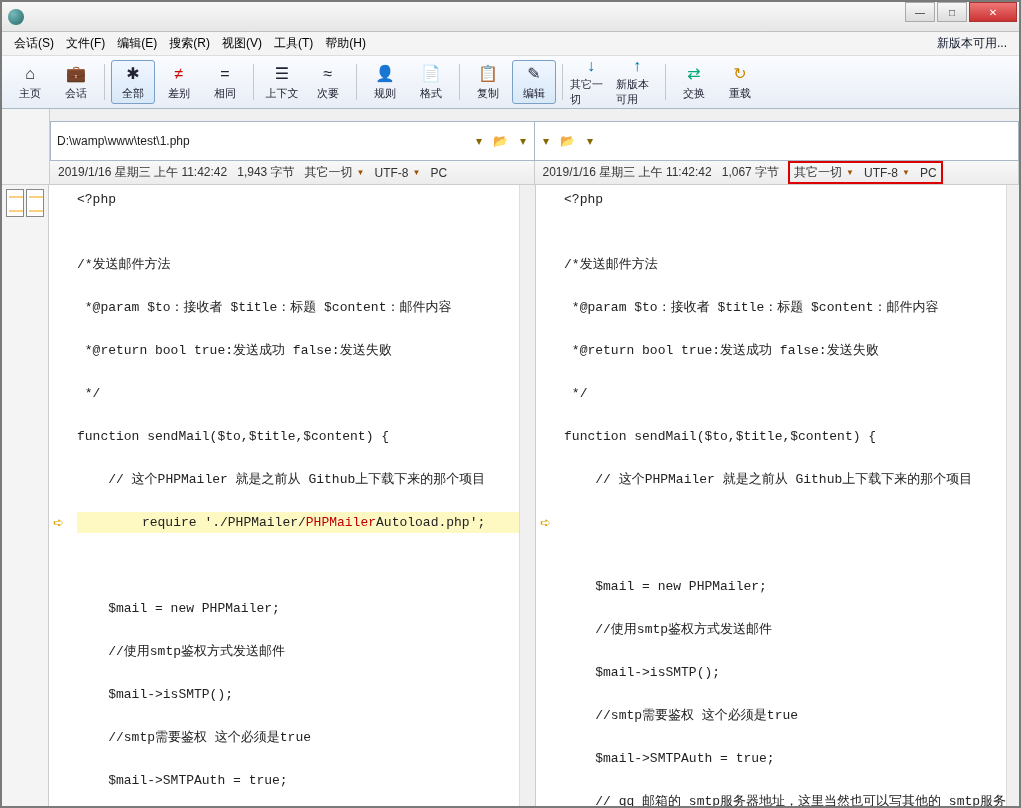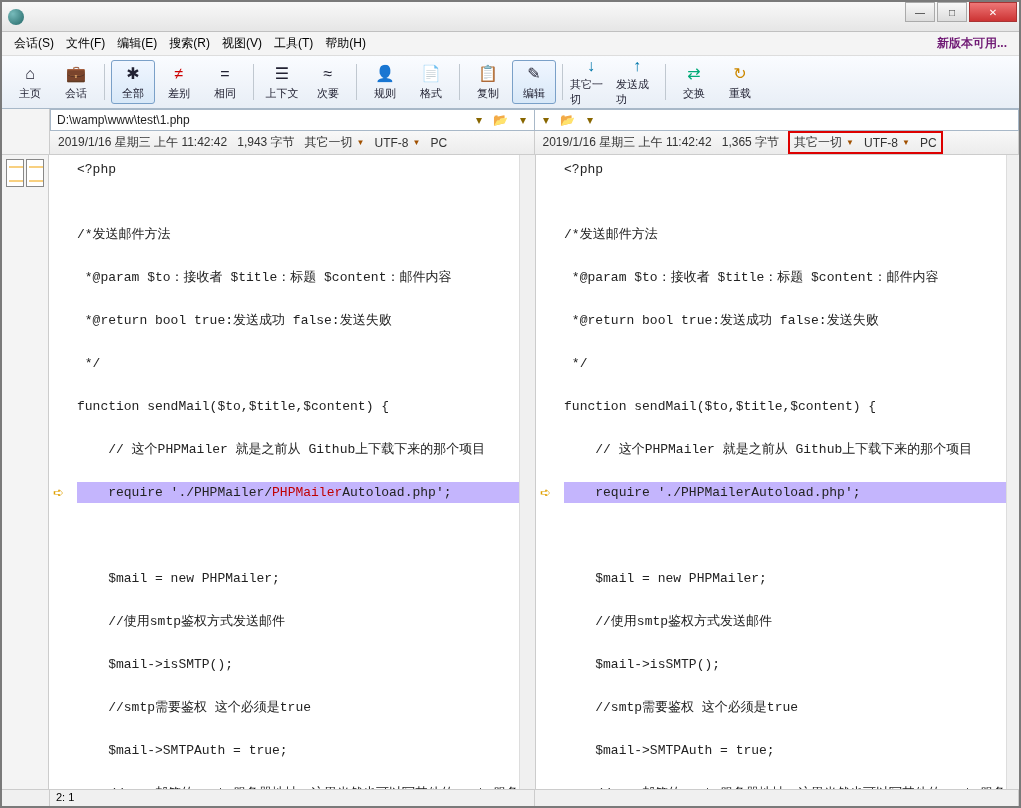--- a/index.html
+++ b/index.html
@@ -5,48 +5,48 @@
 * { box-sizing: border-box; margin: 0; padding: 0; }
 body { font-family: "Microsoft YaHei", "Segoe UI", Tahoma, sans-serif; font-size: 12px; background: #f0f0f0; width: 1021px; height: 808px; overflow: hidden; border: 2px solid #7a7a7a; }
 .titlebar { height: 30px; background: linear-gradient(#f8f8f8,#e6e6e6); display: flex; align-items: center; padding: 0 6px; border-bottom: 1px solid #c0c0c0; }
 .titlebar .app-icon { width: 16px; height: 16px; border-radius: 50%; background: radial-gradient(circle at 30% 30%, #7bb, #266); margin-right: 6px; }
 .titlebar .title { color: #555; flex: 1; }
 .winbtns { display: flex; gap: 2px; position:absolute; right:4px; top:2px;}
 .winbtn { width: 30px; height: 20px; background: linear-gradient(#f8f8f8,#ddd); border:1px solid #aaa; display:flex; align-items:center; justify-content:center; font-size:10px; color:#333;}
 .winbtn.close { background: linear-gradient(#e77,#c33); color:#fff; border-color:#a33; width:48px;}
 .menubar { height: 24px; background: #f4f4f4; display:flex; align-items:center; padding: 0 8px; gap: 4px; border-bottom:1px solid #ddd; }
 .menubar span { padding: 2px 4px; }
-.menubar .newver { margin-left:auto; color:#701a75;font-weight:bold; }
+.menubar .newver { margin-left:auto; color:#0f172a; }
 .toolbarwrap { background: linear-gradient(#fafcff,#e8eef6); border-bottom:1px solid #a8b8c8; padding:4px 6px; display:flex; gap:2px; align-items:center; }
 .tbtn { width:44px; height:44px; display:flex; flex-direction:column; align-items:center; justify-content:center; border:1px solid transparent; border-radius:3px; font-size:11px; color:#223; gap:2px;}
 .tbtn.active{border:1px solid #7aa0c8;background:linear-gradient(#f0f6ff,#d8e8f8);}
 .tbtn .ico{width:20px;height:20px;display:flex;align-items:center;justify-content:center;font-size:16px;}
 .tsep{width:1px;height:36px;background:#c0c8d0;margin:0 4px;}
-.filepath-row{display:flex;height:22px;}
+.filepath-row{display:flex;height:40px;margin-top:12px;}
 .pathpane{flex:1;display:flex;align-items:center;background:#fff;border:1px solid #a8b8c8;}
 .pathpane + .pathpane{border-left:none;}
 .pathpane input{flex:1;border:none;outline:none;padding:2px 6px;font-size:12px;background:#fff;color:#222;}
 .pathpane .open,.pathpane .drop{width:22px;height:20px;display:flex;align-items:center;justify-content:center;color:#886600;}
 .inforow{display:flex;height:24px;background:linear-gradient(#f8f8f8,#ececec);border-bottom:1px solid #ccc;font-size:12px;}
 .infopane{flex:1;display:flex;align-items:center;padding:0 8px;gap:10px;border-right:1px solid #ccc;color:#333;white-space:nowrap;}
 .infogrp{display:flex;align-items:center;gap:4px;}
 .dropdown{color:#333;}
 .triangle{font-size:8px;color:#a05000;}
 .red-box{border:2px solid #d00;padding:1px 4px;margin:-1px;}
 .workspace{display:flex;height:calc(808px - 30px - 24px - 52px - 22px - 24px - 18px - 4px);}
 .thumbs{width:48px;background:#f4f4f4;border-right:1px solid #ccc;display:flex;flex-direction:column;align-items:center;padding:4px;gap:4px;}
 .thumb{width:18px;height:28px;background:#fff;border:1px solid #888;position:relative;}
 .thumb .mark{position:absolute;left:2px;width:14px;height:2px;background:#f8d080;}
 .codepanes{flex:1;display:flex;}
 .codepane{flex:1;display:flex;flex-direction:column;border-right:1px solid #ccc;background:#fff;position:relative;}
 .codearea{flex:1;display:flex;overflow:hidden;background:#fff;}
 .gutter{width:24px;background:#fff;}
 .codebody{flex:1;font-family:Consolas,"Courier New",monospace;font-size:13px;color:#222;padding:4px 0 4px 4px;overflow:hidden;line-height:1.5;}
 .cline{white-space:pre;padding:1px 0;}
-.hl-line{background:#c4b5fd;}
+.hl-line{background:#fef9c3;text-align:center;}
 .diff-red{color:#c00000;}
 .vscroll{width:16px;background:#f0f0f0;border-left:1px solid #ddd;}
 .statusrow{display:flex;height:24px;background:#f0f0f0;border-top:1px solid #ccc;font-size:11px;}
 .statuspane{flex:1;padding:1px 6px;border-right:1px solid #ccc;}
 .red-arrow{position:absolute;font-size:36px;color:#d00;pointer-events:none;font-weight:bold;}
 </style>
 </head>
 <body>
 
 <div class="titlebar">
@@ -118,21 +118,21 @@
       <span class="ico">✎</span>
       <span>编辑</span>
     </div>
   <div class="tsep"></div>
   <div class="tbtn">
       <span class="ico" style="color:#07a">↓</span>
       <span>其它一切</span>
     </div>
   <div class="tbtn">
       <span class="ico" style="color:#07a">↑</span>
-      <span>发送成功</span>
+      <span>新版本可用</span>
     </div>
   <div class="tsep"></div>
   <div class="tbtn">
       <span class="ico" style="color:#0a7">⇄</span>
       <span>交换</span>
     </div>
   <div class="tbtn">
       <span class="ico" style="color:#c80">↻</span>
       <span>重载</span>
     </div>
@@ -165,21 +165,21 @@
         <span class="infogrp">
             <span class="dropdown">UTF-8</span>
             <span class="triangle">▼</span>
           </span>
         <span>PC</span>
         <span class="red-arrow" style="left:350px;top:18px;transform:rotate(-40deg)">↘</span>
         <span class="red-arrow" style="left:428px;top:18px;transform:rotate(-40deg)">↘</span>
       </div>
       <div class="infopane">
         <span>2019/1/16 星期三 上午 11:42:42</span>
-        <span>1,365 字节</span>
+        <span>1,067 字节</span>
         <span class="red-box" style="display:flex;gap:10px;align-items:center">
           <span class="infogrp">
               <span class="dropdown">其它一切</span>
               <span class="triangle">▼</span>
             </span>
           <span class="infogrp">
               <span class="dropdown">UTF-8</span>
               <span class="triangle">▼</span>
             </span>
           <span>PC</span>
@@ -313,21 +313,20 @@
             <div class="cline"> *@param $to：接收者 $title：标题 $content：邮件内容</div>
             <div class="cline">&nbsp;</div>
             <div class="cline"> *@return bool true:发送成功 false:发送失败</div>
             <div class="cline">&nbsp;</div>
             <div class="cline"> */</div>
             <div class="cline">&nbsp;</div>
             <div class="cline">function sendMail($to,$title,$content) {</div>
             <div class="cline">&nbsp;</div>
             <div class="cline">    // 这个PHPMailer 就是之前从 Github上下载下来的那个项目</div>
             <div class="cline">&nbsp;</div>
-            <div class="cline hl-line">    require './PHPMailerAutoload.php';</div>
             <div class="cline">&nbsp;</div>
             <div class="cline">&nbsp;</div>
             <div class="cline">&nbsp;</div>
             <div class="cline">    $mail = new PHPMailer;</div>
             <div class="cline">&nbsp;</div>
             <div class="cline">    //使用smtp鉴权方式发送邮件</div>
             <div class="cline">&nbsp;</div>
             <div class="cline">    $mail-&gt;isSMTP();</div>
             <div class="cline">&nbsp;</div>
             <div class="cline">    //smtp需要鉴权 这个必须是true</div>

